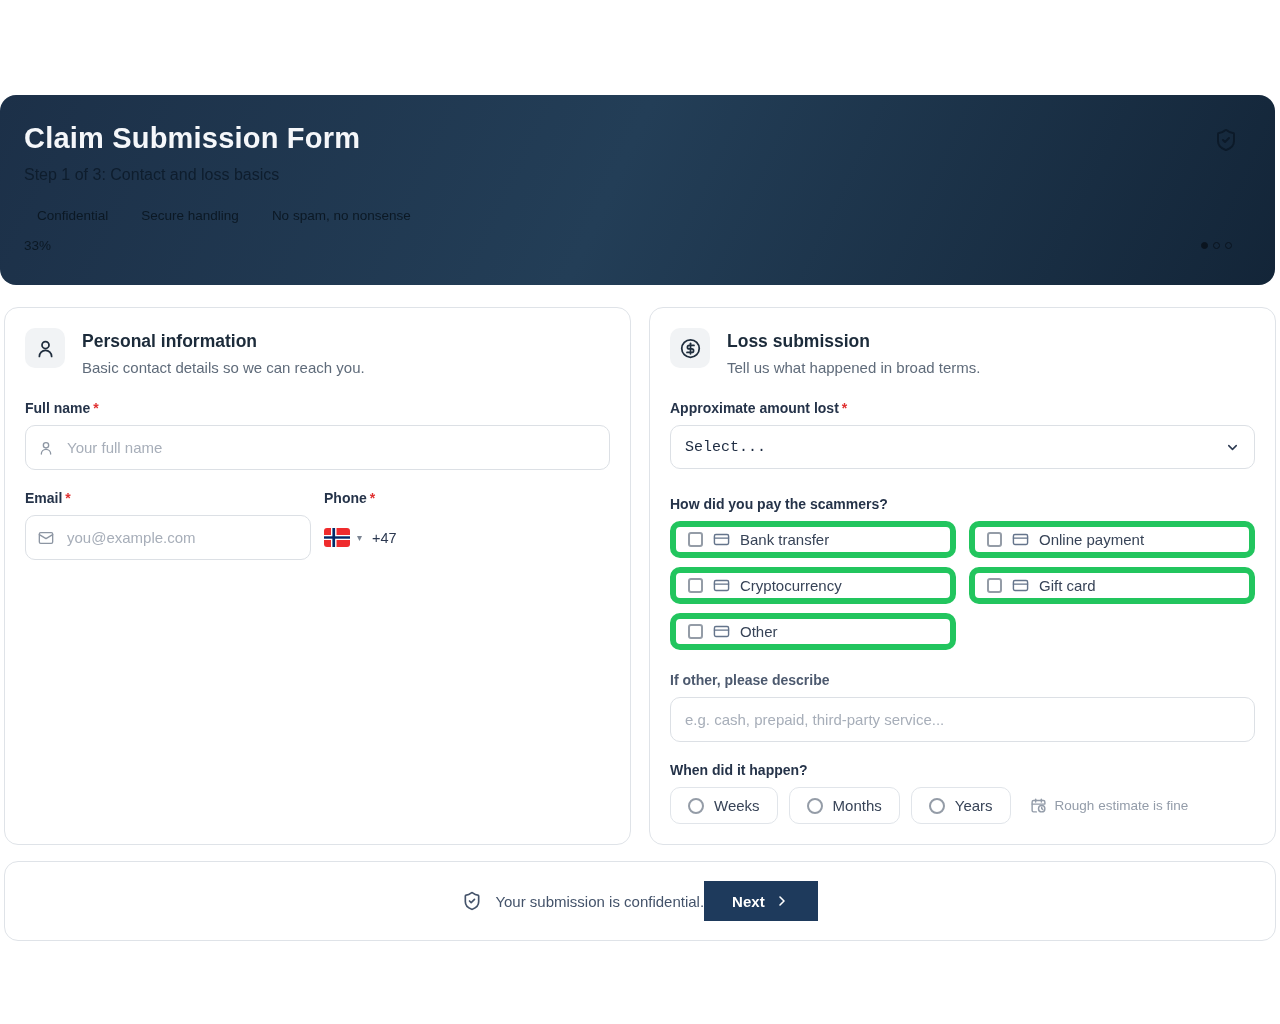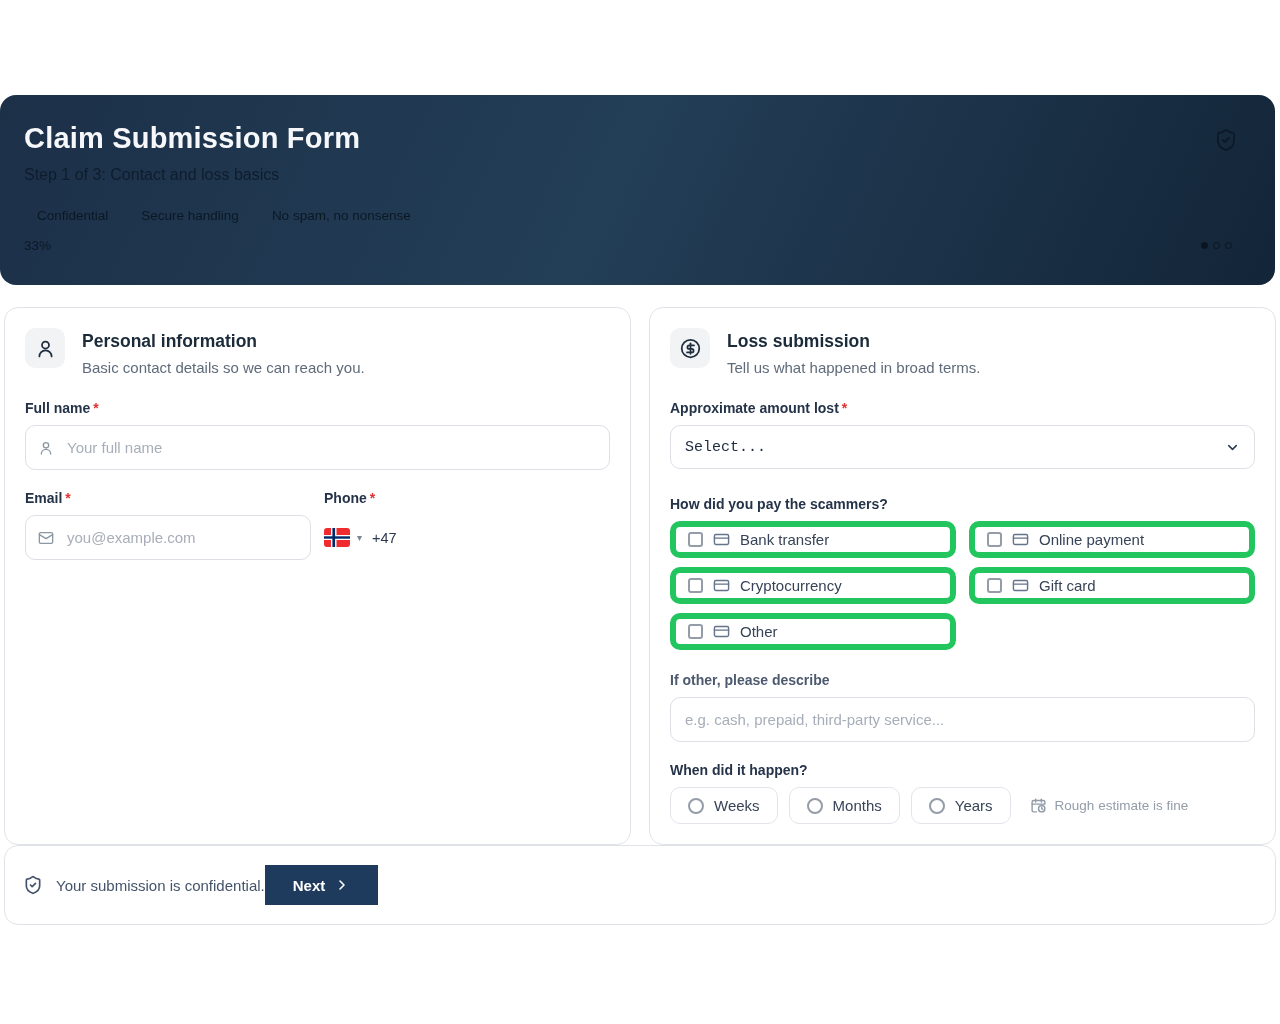--- a/index.html
+++ b/index.html
@@ -81,22 +81,22 @@
   .radio-row { display: flex; gap: 11px; align-items: center; }
   .radio-pill {
     height: 37px; border: 1px solid #e1e5ea; border-radius: 10px; background: #fff;
     display: flex; align-items: center; gap: 10px; padding: 0 17px; cursor: pointer;
   }
   .rdot { width: 16px; height: 16px; border: 2px solid #949ca7; border-radius: 50%; background: #fff; flex: none; }
   .hint { display: flex; align-items: center; gap: 8px; color: #939ca9; font-size: 13.5px; margin-left: 8px; }
 
   
   .footer-bar {
-    margin: 0 4px 0; height: 80px; border: 1px solid #dfe3e8; border-radius: 14px;
-    background: #fff; display: flex; align-items: center; justify-content: flex-start;
+    margin: 16px 4px 0; height: 80px; border: 1px solid #dfe3e8; border-radius: 14px;
+    background: #fff; display: flex; align-items: center; justify-content: center;
     padding: 0 18px;
   }
   .footer-left { display: flex; align-items: center; gap: 13px; color: #44536a; }
   .footer-note { font-size: 15px; color: #44536a; }
   .next-btn {
     height: 40px; padding: 0 28px; background: #1e3a5c; color: #ffffff; border: none;
     border-radius: 0; font-size: 15px; font-weight: bold; display: flex; align-items: center;
     gap: 9px; cursor: pointer; font-family: Liberation Sans, sans-serif;
   }
   svg { display: block; }

